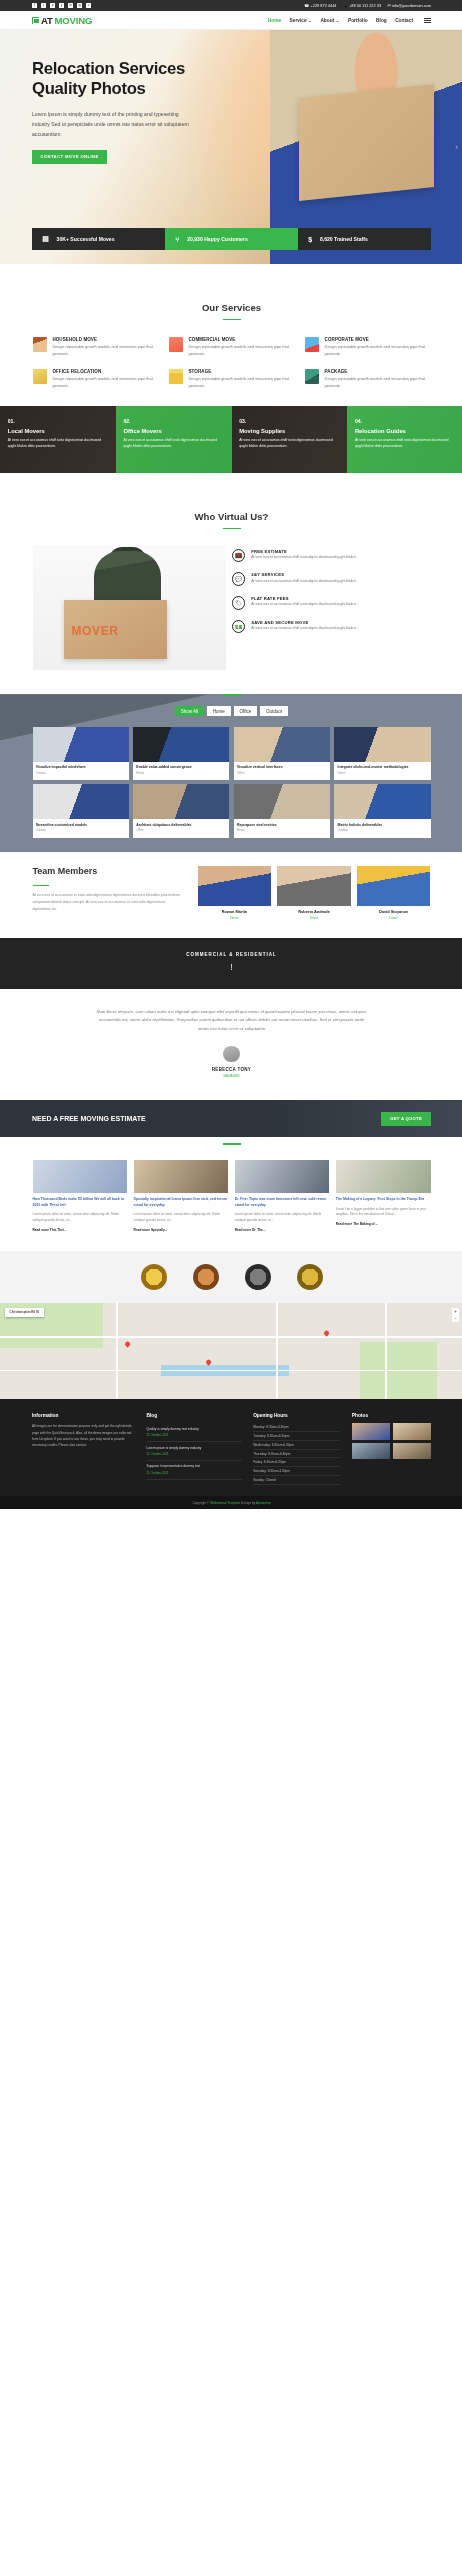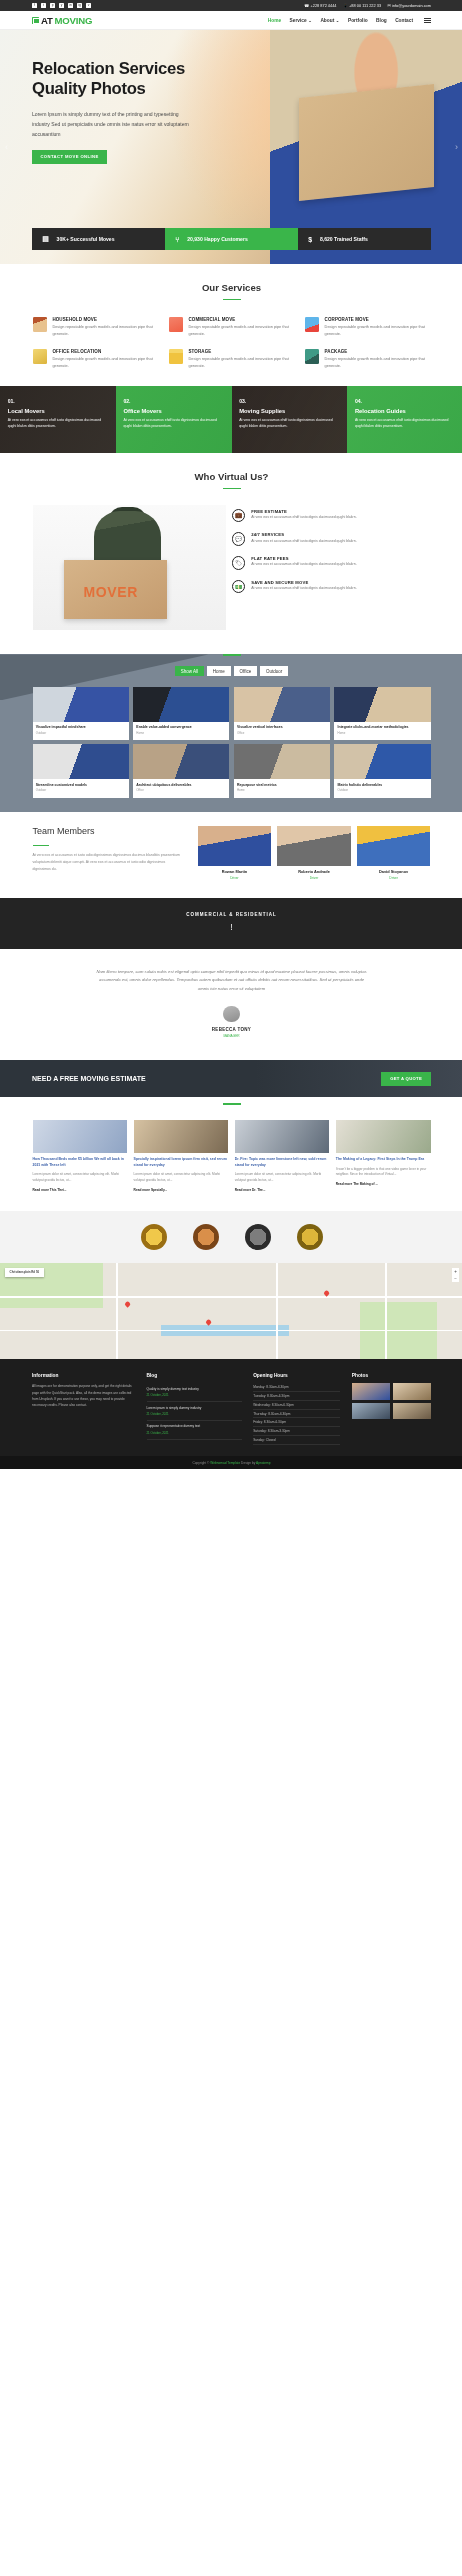--- a/index.html
+++ b/index.html
@@ -64,21 +64,21 @@
   .arrow.l{left:5.1px;} .arrow.r{right:5.1px;}
 
   
   .stats { position:absolute; left:32px; right:32px; bottom:14px; display:flex; z-index:6; }
   .stat { flex:1; background:#2a2a2a; color:#fff; display:flex; align-items:center; gap:7.7px;
           padding:7px 10.3px; font-size:5.1px; font-weight:bold; }
   .stat.green { background:#3ab54a; }
   .stat .si { font-size:7px; }
 
   
-  .secTitle { text-align:center; font-size:9.6px; font-weight:bold; color:#333; padding-top:18px; }
+  .secTitle { text-align:center; font-size:9.6px; font-weight:bold; color:#333; padding-top:18px;margin-top:20px; }
   .secTitle.white { color:#fff; }
   .uline { width:18px; height:1.3px; background:#3ab54a; margin:5.8px auto 0; }
 
   
   .services { padding:0 0 16.7px; }
   .sgrid { display:grid; grid-template-columns:repeat(3,1fr); gap:11.6px 10.3px; margin-top:16.7px; }
   .sitem { display:flex; gap:5.1px; }
   .sicon { width:14.8px; height:14.8px; flex:none; border-radius:1.3px; }
   .sitem h4 { font-size:4.5px; font-weight:bold; color:#222; letter-spacing:0.1px; }
   .sitem p { font-size:3.9px; line-height:1.75; color:#777; margin-top:1.9px; }
@@ -94,21 +94,21 @@
   .choose { padding-bottom:19px; }
   .cbody { display:flex; gap:6.4px; margin-top:15.4px; align-items:flex-start; }
   .cimg { width:193px; height:125px; position:relative;
      background:linear-gradient(180deg,#fafafa,#f0f0f0); }
   .cimg .man { position:absolute; left:61px; top:6.4px; width:67px; height:77px;
      background:linear-gradient(170deg,#4b5a44 0 22%, #3b4a38 22% 100%); border-radius:26px 26px 3.9px 3.9px; }
   .cimg .cap { position:absolute; left:76px; top:2.6px; width:37px; height:13px;
      background:#2e3b2c; border-radius:13px 13px 0 0; }
   .cimg .bigbox { position:absolute; left:31px; top:55px; width:103px; height:59px;
      background:linear-gradient(150deg,#d6b489,#c49b6e); box-shadow:0 1.9px 5.1px rgba(0,0,0,.18); }
-  .cimg .bigbox span { position:absolute; left:20px; top:24.4px; font-size:14px; font-weight:bold;
+  .cimg .bigbox span { position:absolute; left:8px; top:24.4px; font-size:12px; font-weight:bold;
      color:#e2703a; letter-spacing:0.6px; }
   .cfeat { flex:1; display:flex; flex-direction:column; gap:10.3px; padding-top:3.9px; }
   .feat { display:flex; gap:5.8px; align-items:flex-start; }
   .fcirc { width:13.5px; height:13.5px; border:0.6px solid #222; border-radius:50%; flex:none;
      display:flex; align-items:center; justify-content:center; font-size:5.8px; }
   .feat h5 { font-size:4.2px; font-weight:bold; color:#222; letter-spacing:0.2px; }
   .feat p { font-size:3.5px; color:#777; margin-top:1.3px; }
 
   
   .work { background:#7b8794; position:relative; padding-bottom:14px; }
@@ -451,21 +451,21 @@
           </div>
       </div>
     </div>
   </div>
 </div>
 
 <div class="team">
   <div class="wrap">
     <div class="tbody">
       <div class="tleft">
-        <div style="font-size:9px;font-weight:normal;color:#333;margin-bottom:9px">Team Members</div>
+        <div style="font-size:9px;font-weight:bold;color:#333;margin-bottom:9px">Team Members</div>
         <div class="uline2"></div>
         <p>At vero eos et accusamus et iusto odio dignissimos dignissimos ducimus blanditiis praesentium voluptatum deleniti atque corrupti. At vero eos et accusamus et iusto odio dignissimos dignissimos du.</p>
       </div>
       <div class="tcards">
         <div class="tcard">
           <div class="ph" style="background:linear-gradient(170deg,#d8b08c 0 38%,#2f4f9e 38% 100%)"></div>
           <h6>Rowan Martin</h6>
           <span>Driver</span>
         </div>
         <div class="tcard">

